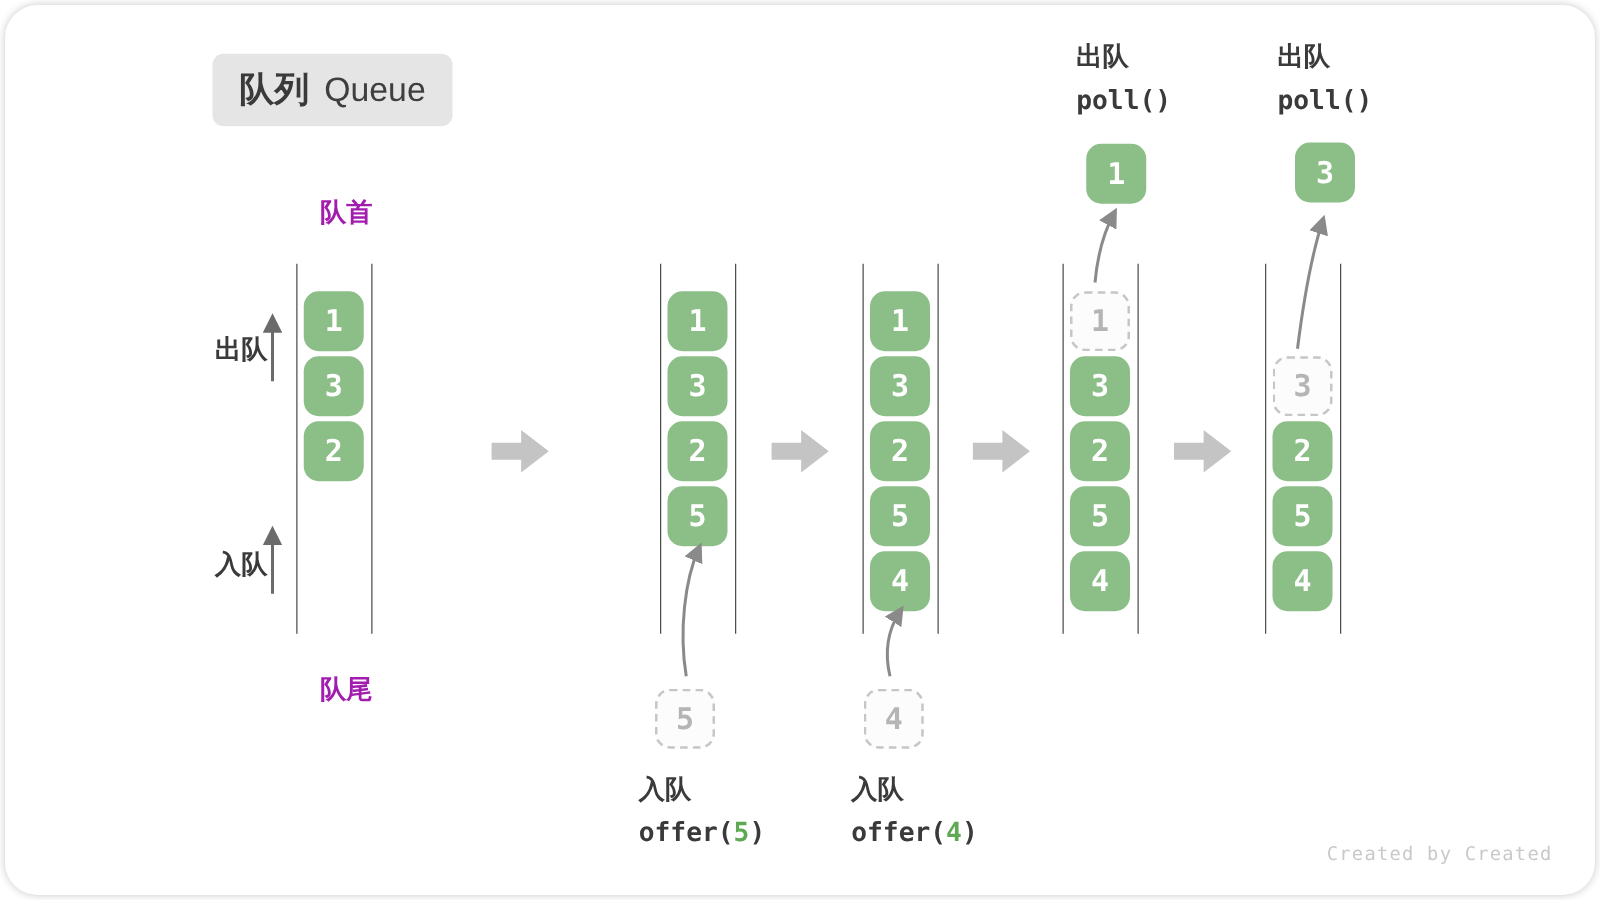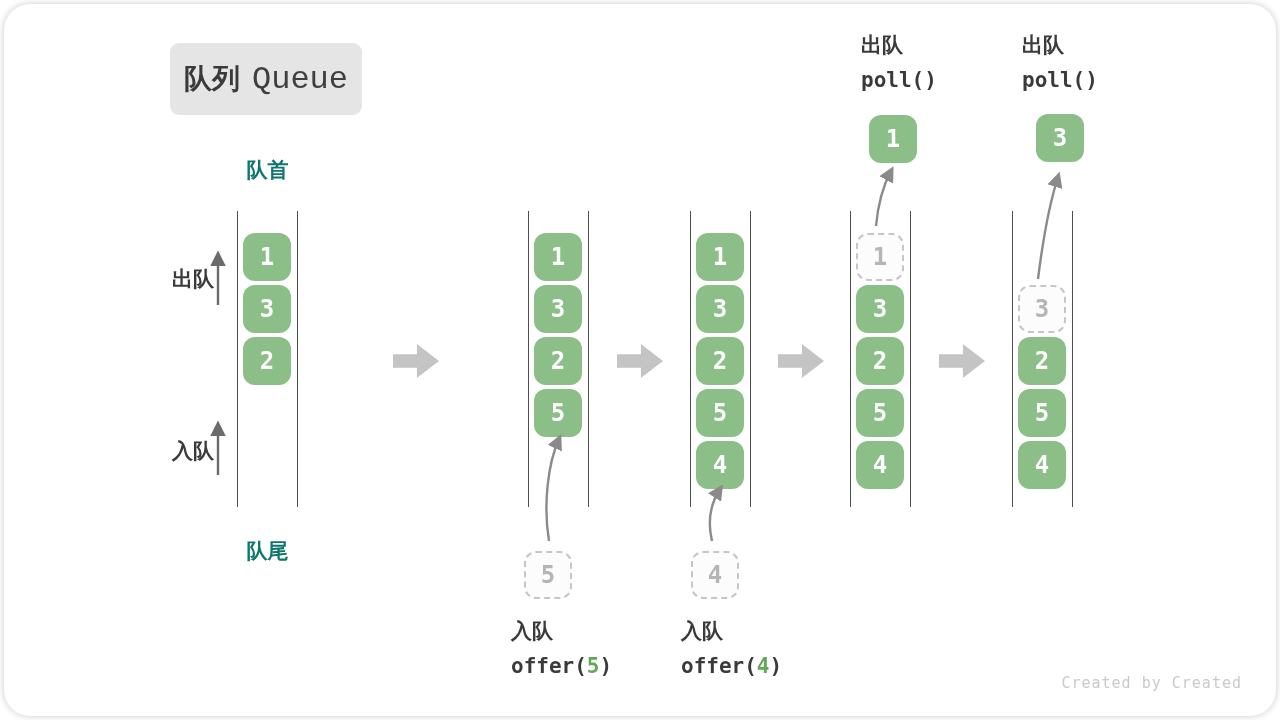--- a/index.html
+++ b/index.html
@@ -1,28 +1,28 @@
 <!DOCTYPE html>
 <html><head>
 <meta charset="utf-8">
 <style>
   html,body{margin:0;padding:0;background:#ffffff;width:1280px;height:720px;overflow:hidden;
     font-family:"Liberation Sans",sans-serif;}
   #canvas{position:relative;width:1280px;height:720px;}
   .card{position:absolute;left:4px;top:4px;right:4px;bottom:4px;background:#ffffff;
     border-radius:26px;box-shadow:0 0 7px rgba(0,0,0,0.22);}
   
-  .title-badge{position:absolute;left:170px;top:43px;height:72px;min-width:192px;
+  .title-badge{position:absolute;left:170px;top:43px;height:58px;min-width:192px;
     background:#e5e5e5;border-radius:9px;display:flex;align-items:center;justify-content:center;
     padding:0 12px;box-sizing:border-box;gap:12px;}
   .title-zh{font-size:28px;font-weight:bold;color:#3a3a3a;}
-  .title-en{font-family:Liberation Mono, monospace;font-size:32px;color:#3f3f3f;}
+  .title-en{font-family:Liberation Sans, sans-serif;font-size:27px;color:#3f3f3f;}
   
   .cjk-label{position:absolute;font-size:21px;font-weight:bold;color:#3a3a3a;white-space:nowrap;}
-  .col-caption{position:absolute;width:61px;text-align:center;font-size:21px;font-weight:bold;color:#0f766e;}
+  .col-caption{position:absolute;width:61px;text-align:right;font-size:21px;font-weight:bold;color:#a21caf;}
   
   .queue-column{position:absolute;border-left:1.5px solid #4f4f4f;border-right:1.5px solid #4f4f4f;box-sizing:border-box;}
   .qblock{position:absolute;left:5px;width:48px;height:48px;border-radius:12px;
     display:flex;align-items:center;justify-content:center;
     font-family:"DejaVu Sans Mono",monospace;font-size:24px;font-weight:600;box-sizing:border-box;}
   .qblock.solid{background:#8cbe87;color:#ffffff;}
   .qblock.dashed{background:#fcfcfc;border:2px dashed #c6c6c6;color:#b5b5b5;}
   .float-block{position:absolute;width:48px;height:48px;border-radius:12px;
     display:flex;align-items:center;justify-content:center;
     font-family:"DejaVu Sans Mono",monospace;font-size:24px;font-weight:600;box-sizing:border-box;}

